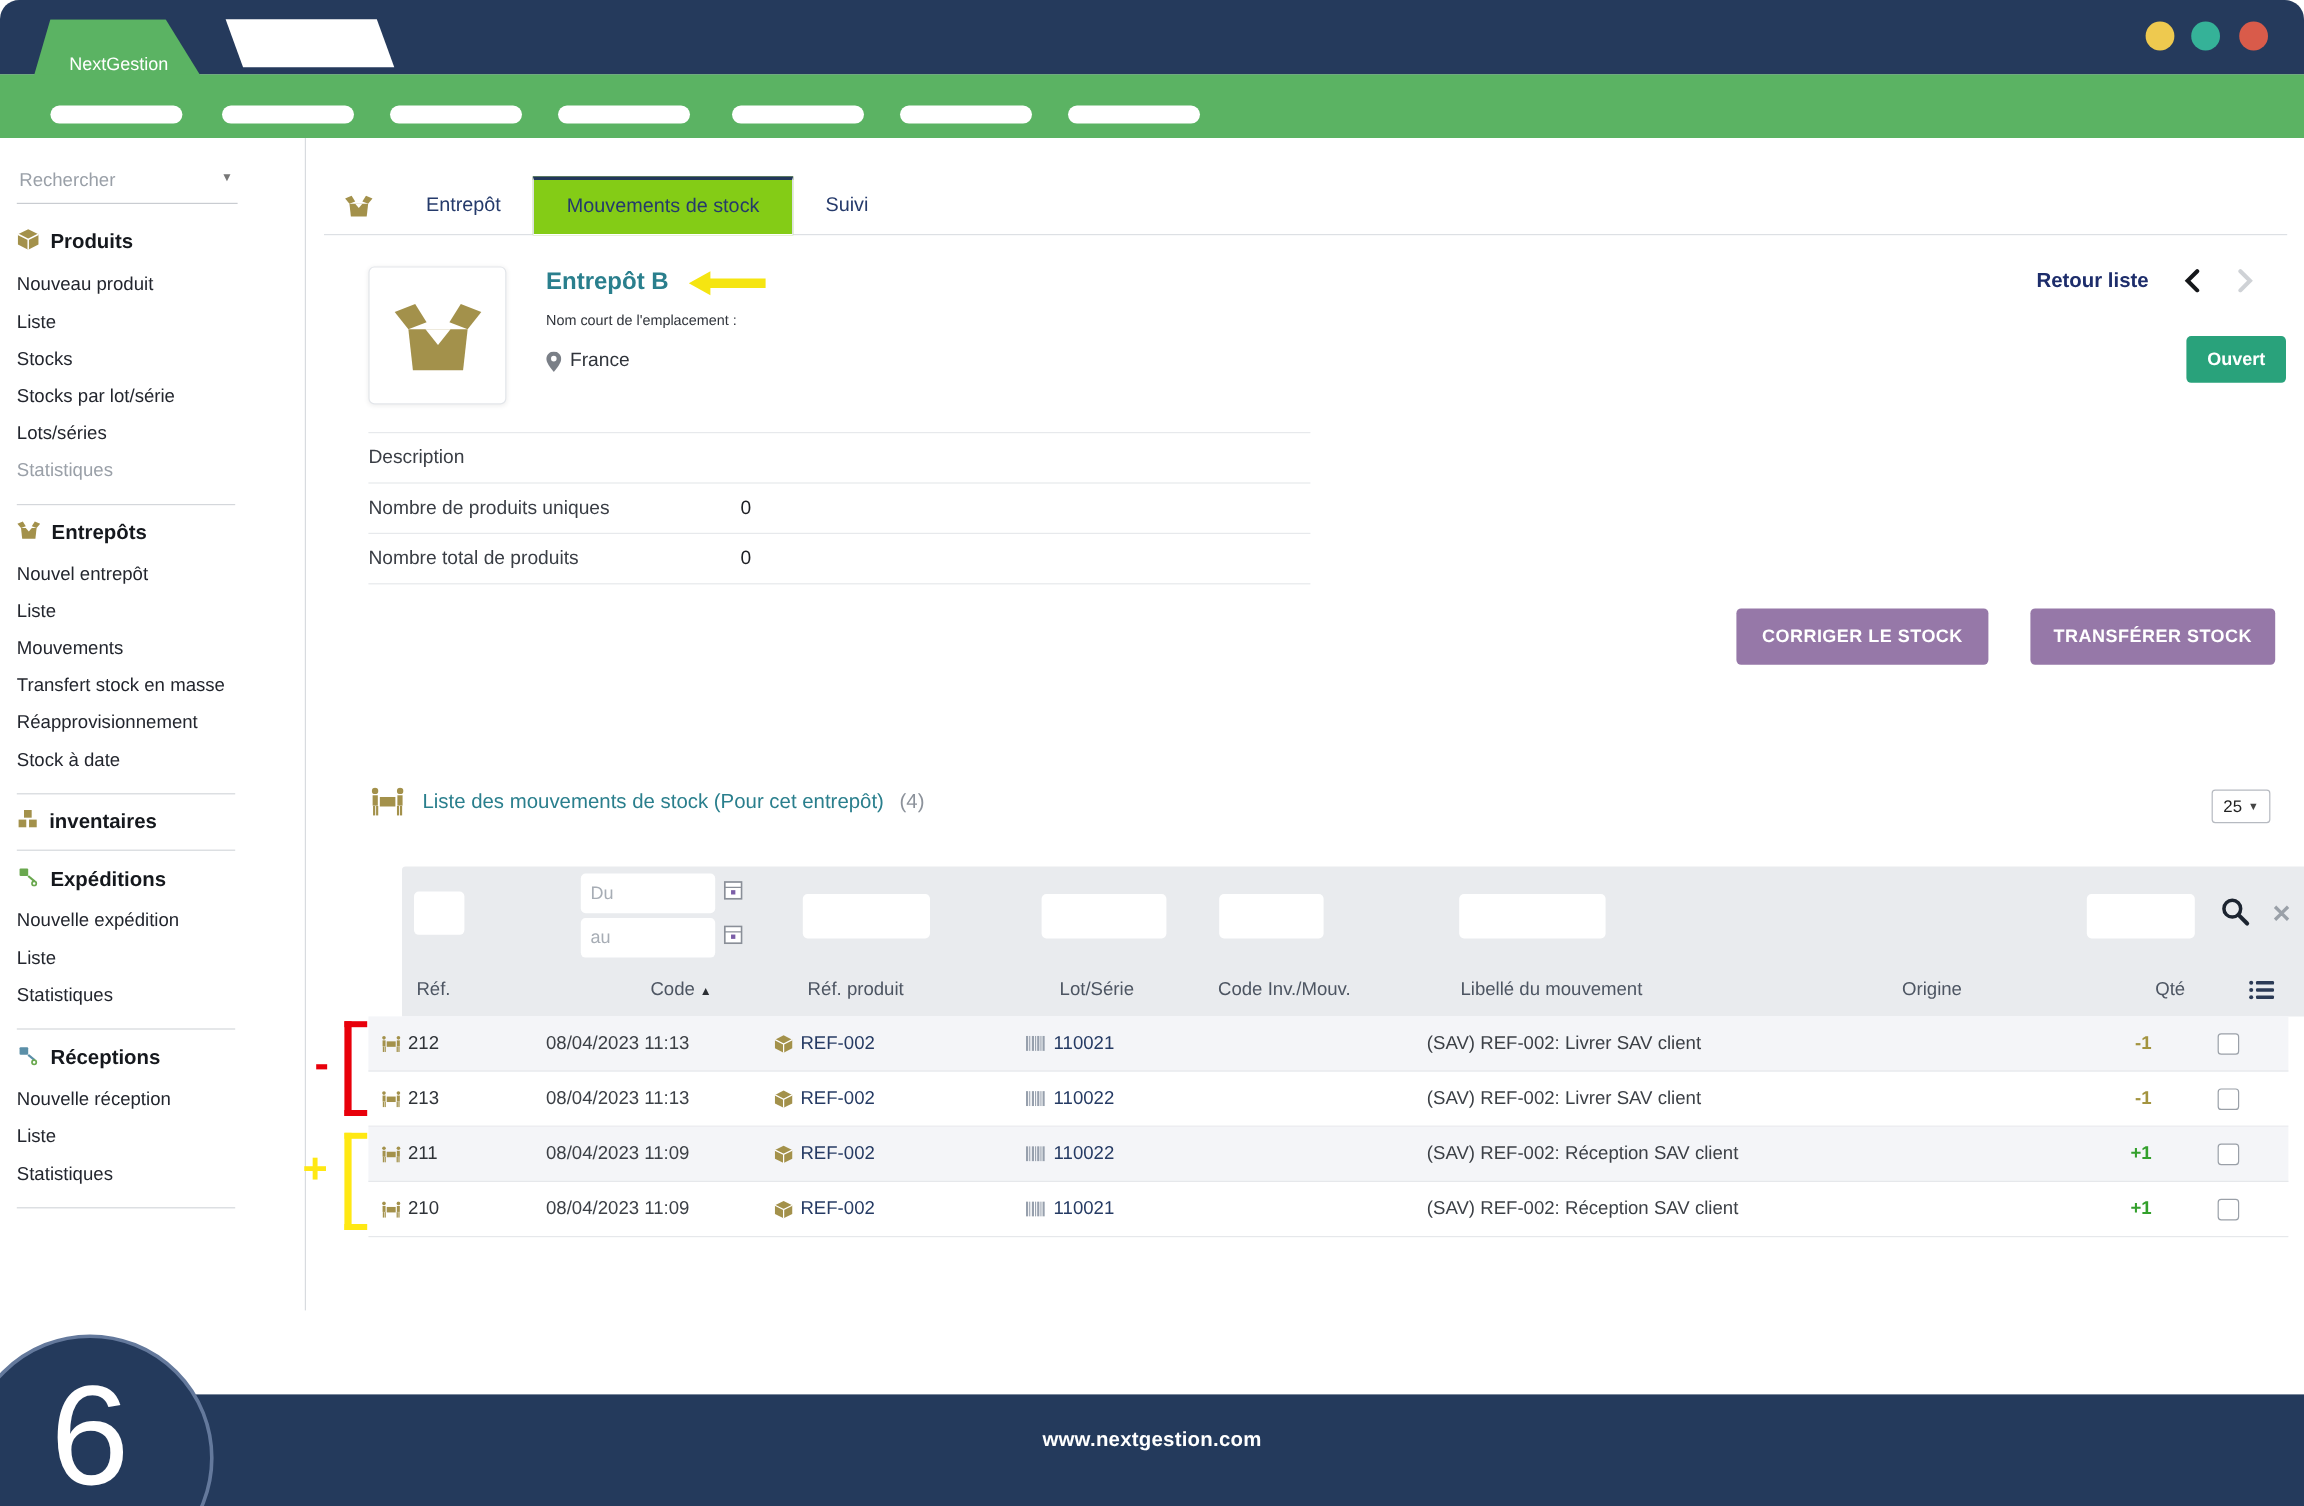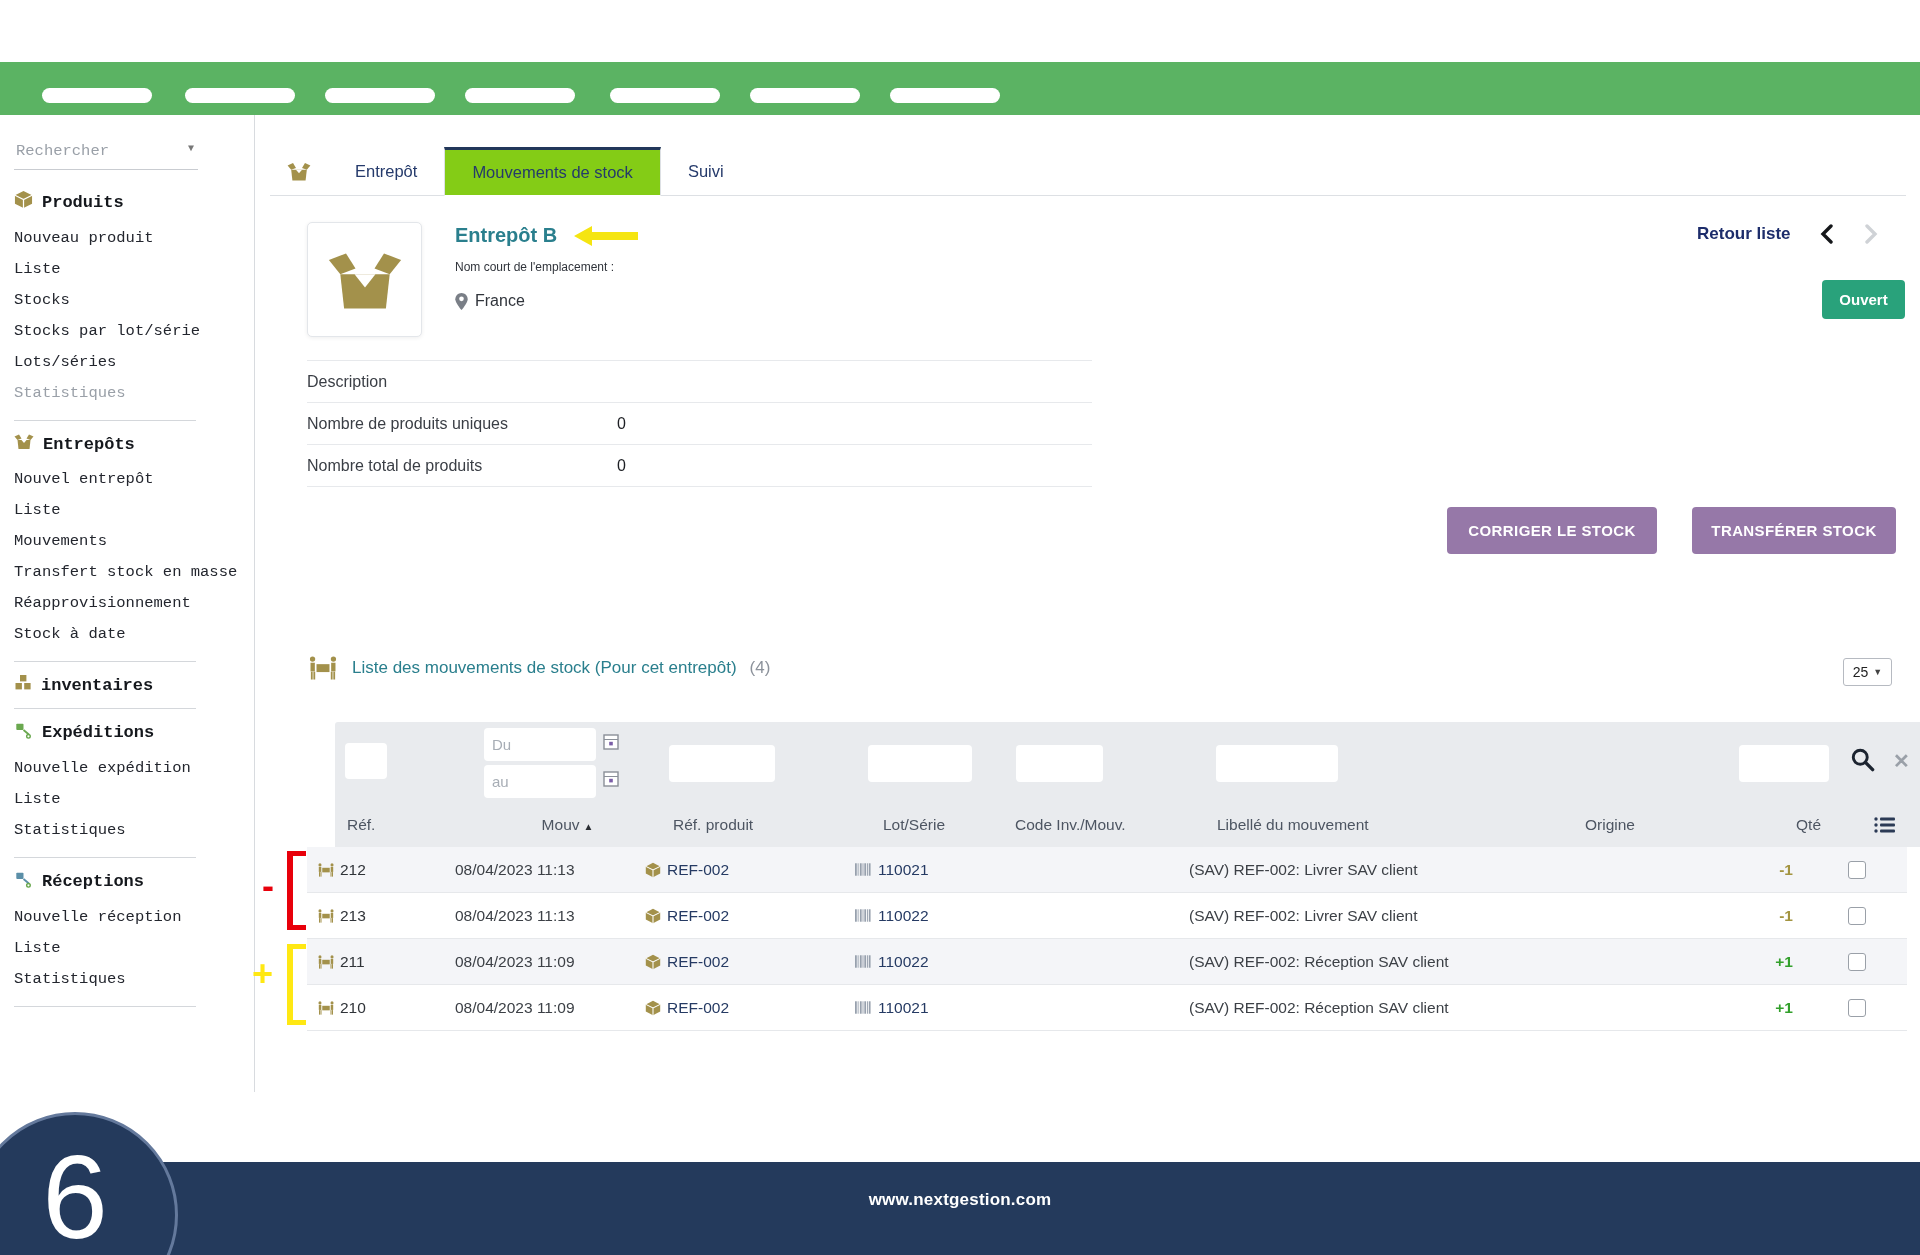--- a/index.html
+++ b/index.html
@@ -15,21 +15,21 @@
   .light{position:absolute;top:18px;width:24px;height:24px;border-radius:50%;}
   #light-y{left:1788px;background:#eec94f;}
   #light-t{left:1826px;background:#35b298;}
   #light-r{left:1866px;background:#d95b4a;}
 
   
   .greenbar{position:absolute;left:0;top:62px;width:1920px;height:53px;background:#5bb363;}
   .pill{position:absolute;top:26px;height:15px;width:110px;border-radius:8px;background:#fff;}
 
   
-  .sidebar{position:absolute;left:0;top:115px;width:255px;height:977px;background:#fff;border-right:1px solid #d8dbdf;box-sizing:border-box;padding:22px 14px 0 14px;font-family:Liberation Mono, monospace;}
+  .sidebar{position:absolute;left:0;top:115px;width:255px;height:977px;background:#fff;border-right:1px solid #d8dbdf;box-sizing:border-box;padding:22px 14px 0 14px;}
   .search-row{position:relative;width:184px;border-bottom:1px solid #c9ccd1;padding:4px 0 8px 0;margin-bottom:20px;}
   .search-row input{border:none;outline:none;width:150px;font-size:15.5px;color:#555;background:transparent;font-family:inherit;}
   .search-row input::placeholder{color:#9aa0a8;}
   .search-caret{position:absolute;right:4px;top:6px;font-size:10px;color:#777;}
   .section-title{display:flex;align-items:center;gap:9px;font-weight:700;font-size:17px;color:#15181d;margin:12px 0 8px 0;}
   .side-item{font-size:15.5px;color:#23262e;padding:6.5px 0;cursor:pointer;}
   .side-item.disabled{color:#9aa0a8;}
   .sdivider{border:none;border-top:1px solid #d4d7db;margin:12px 4px 10px 0;width:182px;}
 
   
@@ -127,20 +127,29 @@
   .footer{position:absolute;left:0;top:1162px;width:1920px;height:93px;background:#243a5c;}
   .footer-url{position:absolute;left:0;top:28px;width:100%;text-align:center;color:#fff;font-size:17px;font-weight:700;letter-spacing:.2px;}
   .step-circle{position:absolute;left:-28px;top:1112px;width:206px;height:206px;border-radius:50%;background:#243a5c;border:3px solid #64799c;
     display:flex;align-items:flex-start;justify-content:center;color:#fff;font-size:118px;line-height:1.1;padding-top:18px;box-sizing:border-box;}
 </style>
 </head>
 <body>
 
 <div id="page">
 
+  <div class="topbar">
+    <div class="brand-tab">
+      <span>NextGestion</span>
+    </div>
+    <div class="ghost-tab"></div>
+    <span class="light" id="light-y"></span>
+    <span class="light" id="light-t"></span>
+    <span class="light" id="light-r"></span>
+  </div>
 
   <div class="greenbar">
     <span class="pill" style="left:42px"></span>
     <span class="pill" style="left:185px"></span>
     <span class="pill" style="left:325px"></span>
     <span class="pill" style="left:465px"></span>
     <span class="pill" style="left:610px"></span>
     <span class="pill" style="left:750px"></span>
     <span class="pill" style="left:890px"></span>
   </div>
@@ -349,21 +358,21 @@
     <span id="icon-search">
       <svg width="27" height="27" viewBox="0 0 24 24">
           <circle cx="10" cy="10" r="6.2" fill="none" stroke="#1c2430" stroke-width="2.6"></circle>
           <line x1="14.6" y1="14.6" x2="21" y2="21" stroke="#1c2430" stroke-width="3" stroke-linecap="round"></line>
         </svg>
     </span>
     <span id="icon-clear">✕</span>
 
     <div class="header-row hgrid">
       <span class="h-ref">Réf.</span>
-      <span class="h-date"><span>Mouv</span><span class="sort-asc">▲</span></span>
+      <span class="h-date"><span>Code</span><span class="sort-asc">▲</span></span>
       <span class="h-prod">Réf. produit</span>
       <span class="h-lot">Lot/Série</span>
       <span class="h-code">Code Inv./Mouv.</span>
       <span class="h-label">Libellé du mouvement</span>
       <span>Origine</span>
       <span class="h-qty">Qté</span>
       <span class="h-list">
         <svg width="22" height="18" viewBox="0 0 22 18">
             <circle cx="2" cy="3" r="1.7" fill="#2b3a55"></circle>
             <rect x="6" y="1.5" width="15" height="3" rx="1" fill="#2b3a55"></rect>

